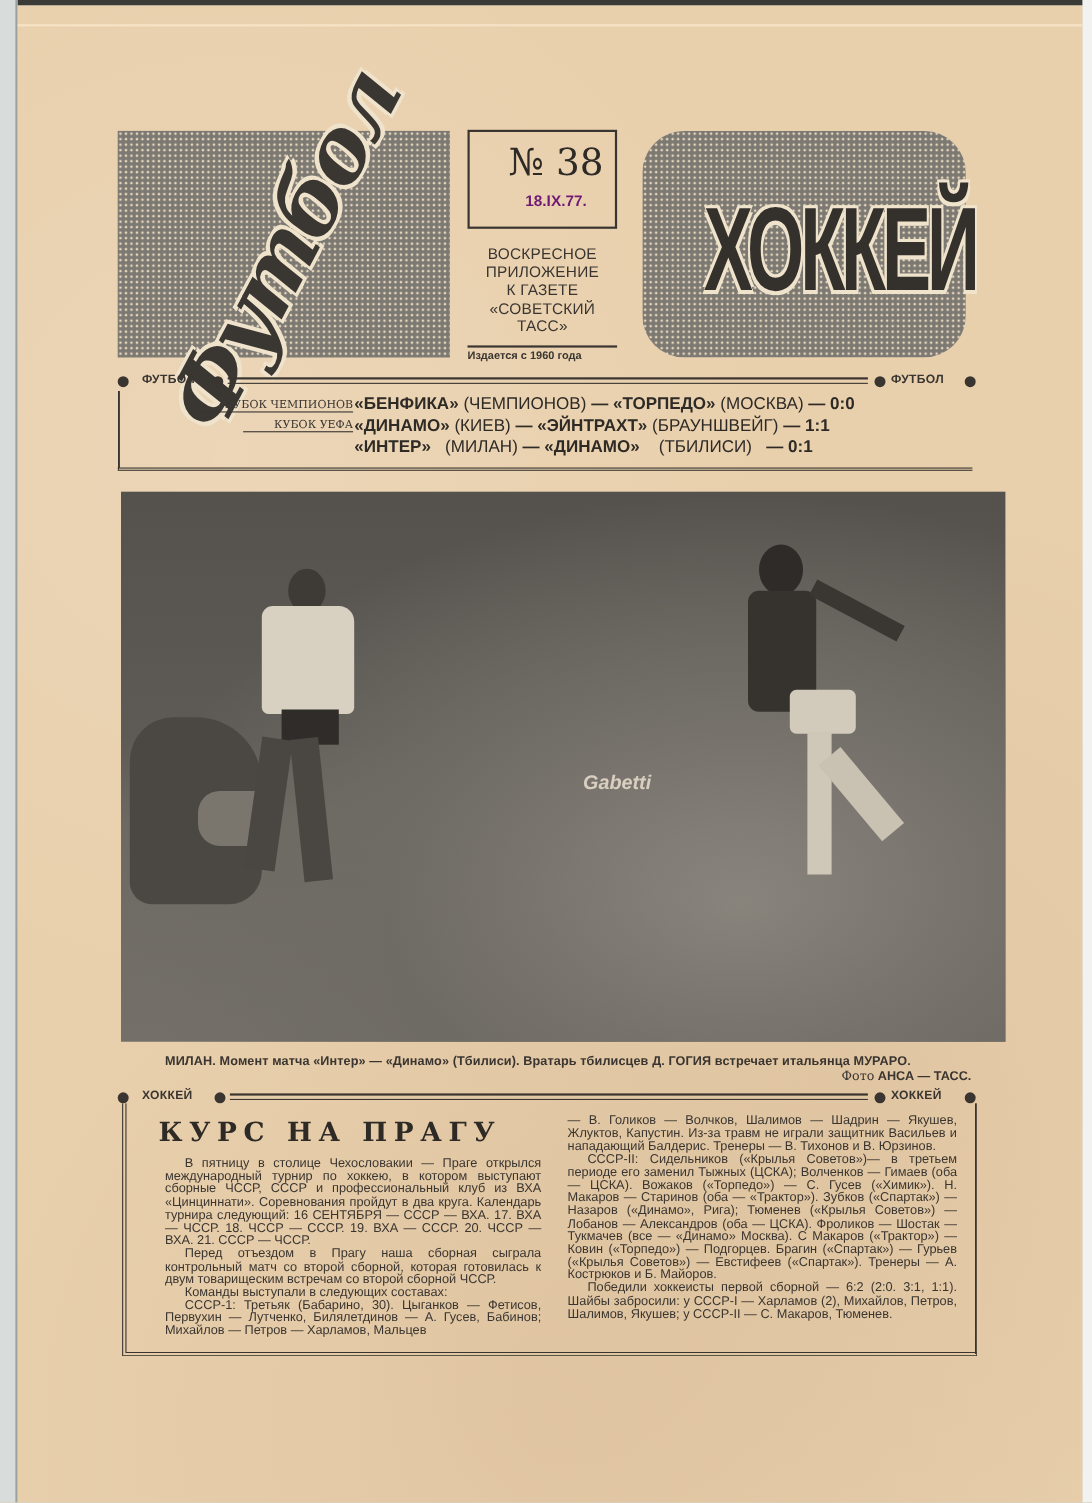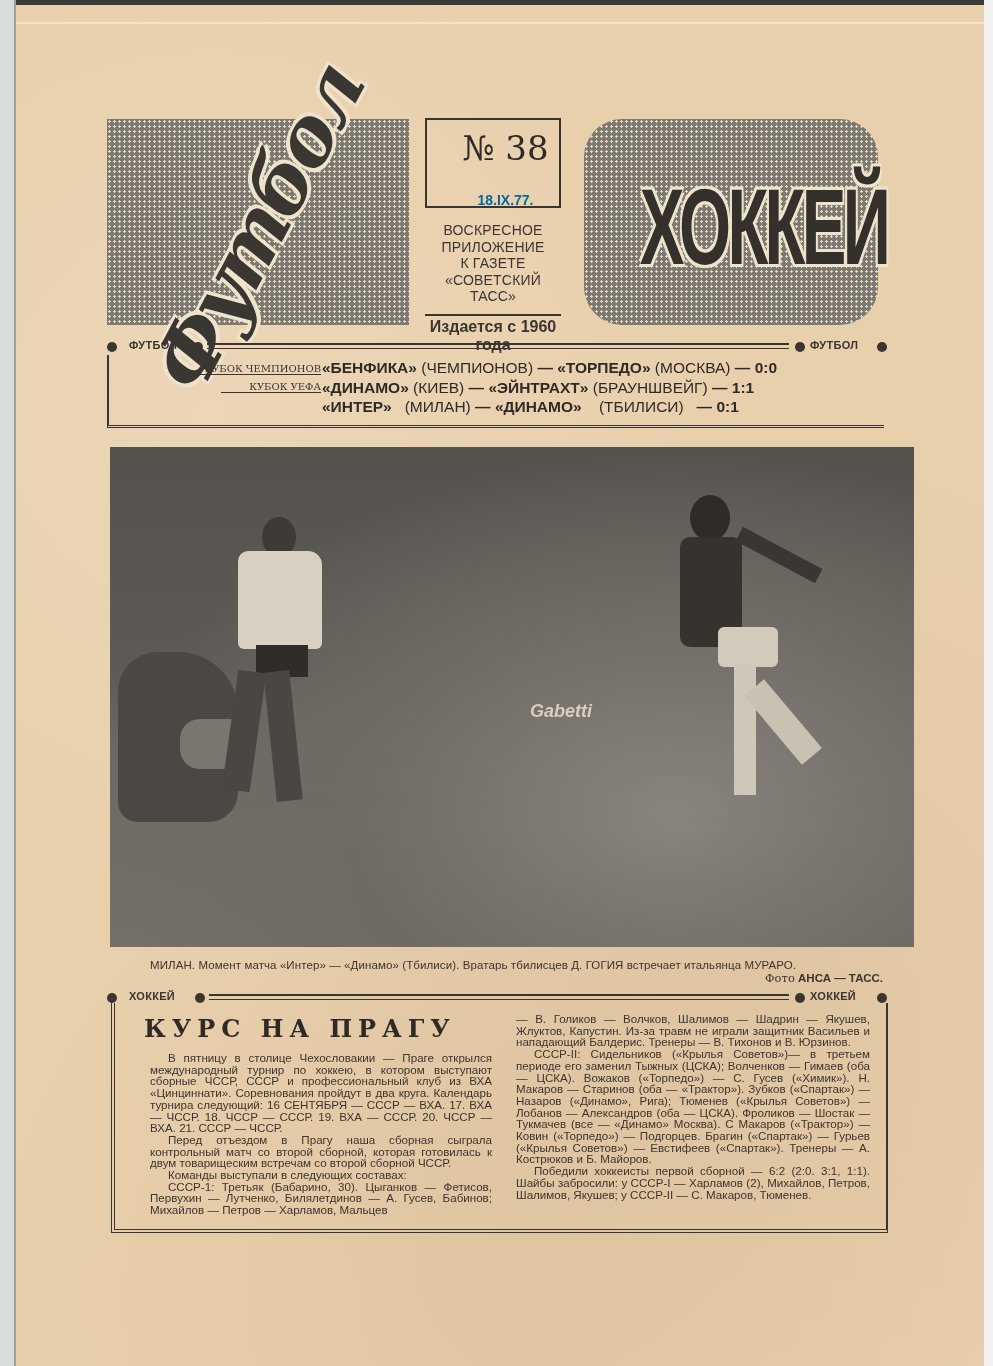--- a/index.html
+++ b/index.html
@@ -43,27 +43,27 @@
     font-family:"Liberation Sans Narrow","Liberation Sans", sans-serif; font-weight:bold;
     font-size:108px; line-height:112px; color:#34302c; letter-spacing:-6px;
     transform:scaleX(0.62); transform-origin:50% 50%;
     text-shadow: 3px 3px 0 #efe3cc, -3px -3px 0 #efe3cc, 3px -3px 0 #efe3cc, -3px 3px 0 #efe3cc;
   }
   .issue-box {
     position:absolute; left:425px; top:118px; width:136px; height:90px;
     border:2px solid #3a3530; box-sizing:border-box; text-align:center;padding-left:25px;
   }
   .issue-no { font-family:"DejaVu Serif", serif; font-size:34px; margin-top:10px; line-height:36px; color:#2e2a26; }
-  .issue-date { font-family:"Liberation Sans", sans-serif; font-weight:bold; font-size:14px; margin-top:26px; color:#0369a1; }
+  .issue-date { font-family:"Liberation Sans", sans-serif; font-weight:bold; font-size:14px; margin-top:8px; color:#701a75; }
   .supp {
     position:absolute; left:425px; top:222px; width:136px; text-align:center;
     font-size:14px; line-height:16.5px; color:#3a3530; letter-spacing:0.2px;
   }
   .since-rule { position:absolute; left:425px; top:314px; width:136px; border-top:2px solid #3a3530; }
-  .since { position:absolute; left:425px; top:318px; width:136px; text-align:center; font-size:16px; font-weight:bold; color:#3a3530; }
+  .since { position:absolute; left:425px; top:318px; width:136px; text-align:left; font-size:10px; font-weight:bold; color:#3a3530; }
 
   
   .section-bar { position:absolute; height:16px; }
   .section-bar .dot { position:absolute; top:3px; width:10px; height:10px; border-radius:50%; background:#3a3530; }
   .section-bar .label { position:absolute; top:0; font-size:11px; font-weight:bold; color:#3a3530; letter-spacing:0.3px; }
   .section-bar .rule { position:absolute; top:4px; height:3px; border-top:2px solid #3a3530; border-bottom:1px solid #3a3530; }
 
   .scores-frame {
     position:absolute; left:107px; top:355px; width:775px; height:70px;
     border-left:2px solid #3a3530; border-bottom:3px double #3a3530;
@@ -80,21 +80,21 @@
       linear-gradient(180deg, rgba(0,0,0,0) 60%, rgba(110,105,98,0.25) 100%),
       radial-gradient(ellipse at 70% 75%, #8b867e 0%, #6f6b65 40%, transparent 70%),
       linear-gradient(180deg, #55524d 0%, #5e5a55 45%, #6c6862 60%, #76726b 100%);
     overflow:hidden;
     padding-left:28px;
   }
   .photo .fig { position:absolute; }
   .photo .banner { position:absolute; left:420px; top:254px; width:100px; height:26px; color:#d8cfc0; font-weight:bold; font-style:italic; font-size:18px; }
 
   .caption {
-    position:absolute; left:110px; top:959px; width:777px; font-size:11.5px; font-weight:normal; color:#3a3530;
+    position:absolute; left:110px; top:959px; width:777px; font-size:11.5px; font-weight:bold; color:#3a3530;
     letter-spacing:0.1px;
     padding-left:40px;
   }
   .credit { position:absolute; left:600px; top:971px; width:283px; text-align:right; font-size:11.5px; color:#3a3530; }
   .credit .foto { font-family:"DejaVu Serif", serif; font-weight:normal; }
   .credit .agency { font-weight:bold; }
 
   
   .hockey-frame {
     position:absolute; left:111px; top:1003px; width:771px; height:226px;

